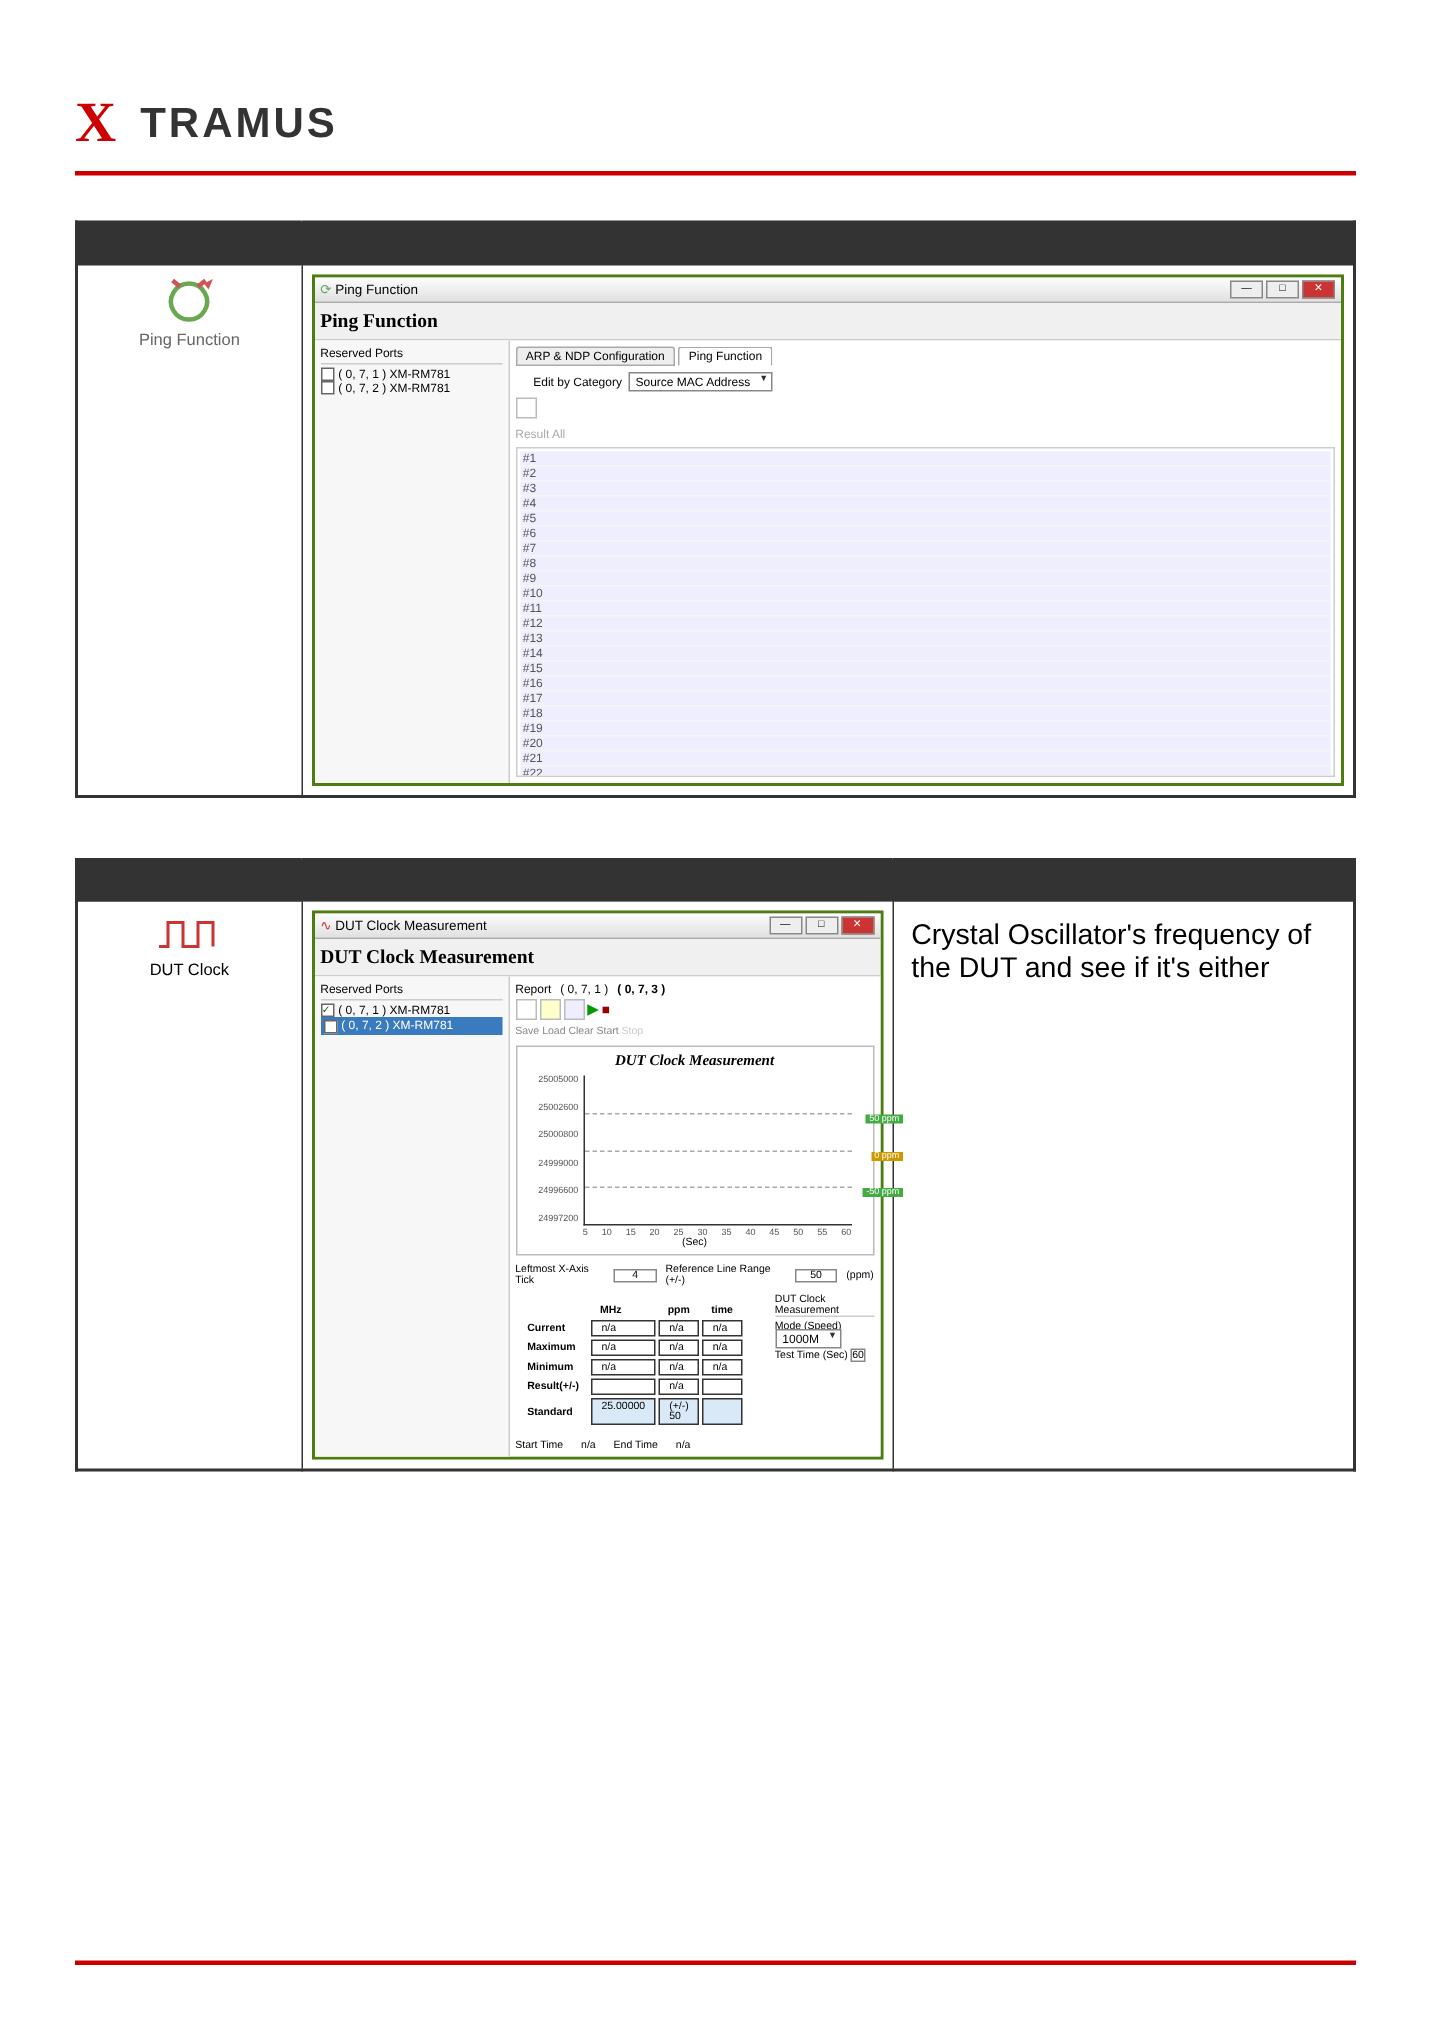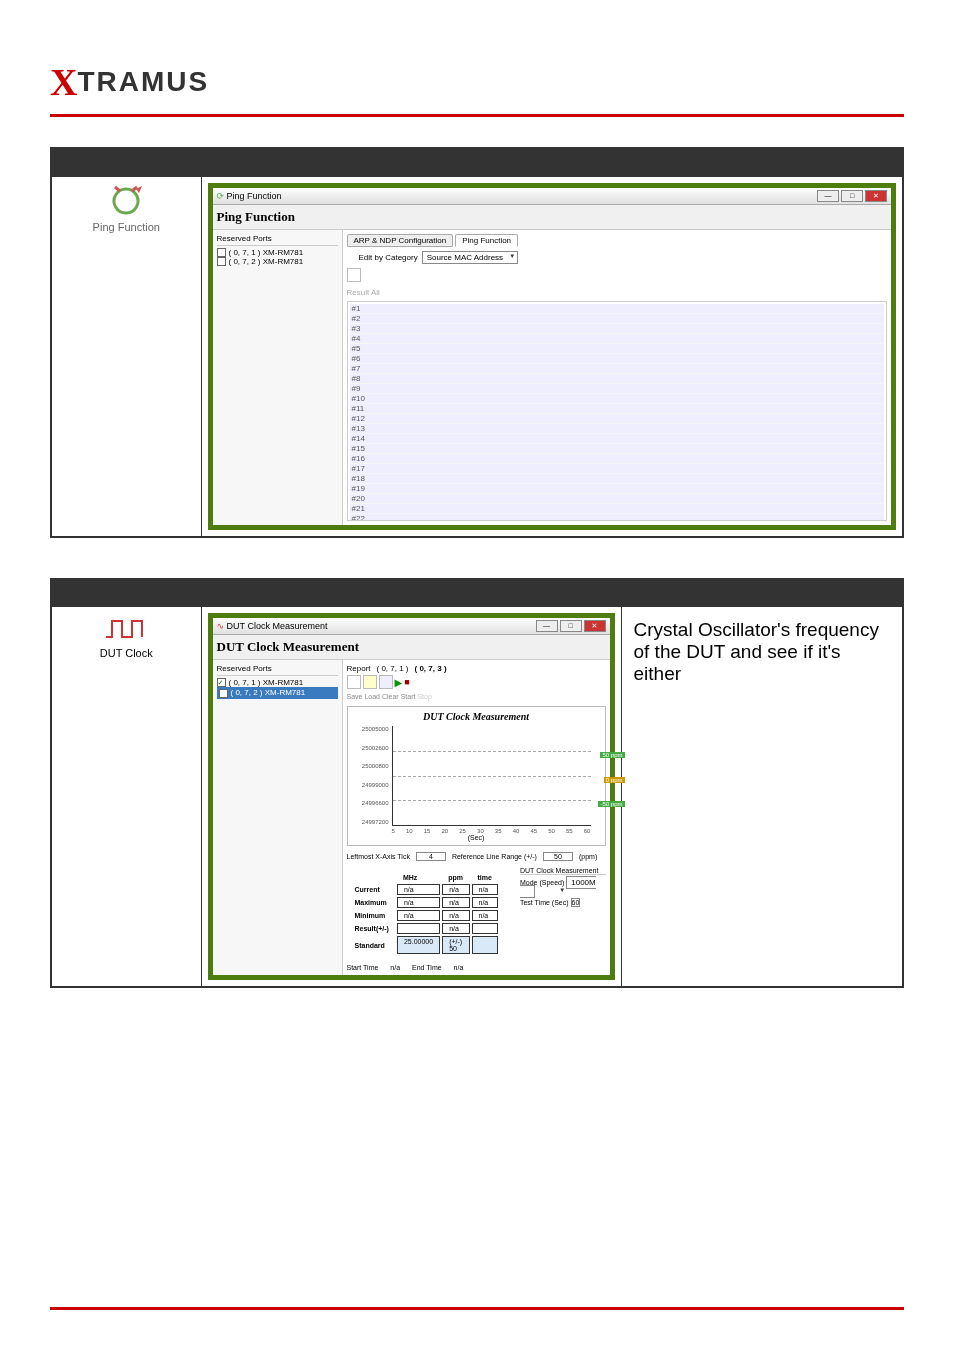--- a/index.html
+++ b/index.html
@@ -1,32 +1,32 @@
 <!DOCTYPE html>
 <html><head>
 <meta charset="utf-8">
 <style>
   * { box-sizing: border-box; margin: 0; padding: 0; }
   body { width: 954px; height: 1350px; background: #fff; font-family: Arial, sans-serif; position: relative; }
   .page { padding: 60px 50px 0 50px; }
   .logo { display: flex; align-items: center; margin-bottom: 10px; }
   .logo-x { color: #c00; font-size: 38px; font-weight: bold; font-family: "Times New Roman", serif; }
-  .logo-text { color: #333; font-size: 28px; font-weight: bold; letter-spacing: 2px; font-family: Arial, sans-serif; }
+  .logo-text { color: #333; font-size: 28px; font-weight: bold; letter-spacing: 2px; font-family: Arial, sans-serif; margin-left: 16px; }
   .red-rule { height: 3px; background: #c00; margin-bottom: 30px; }
   .section-table { width: 100%; border-collapse: collapse; border: 2px solid #333; margin-bottom: 40px; }
   .section-table td { border: 1px solid #333; vertical-align: top; }
   .header-row td { background: #333; height: 28px; }
   .icon-cell { width: 150px; text-align: center; padding: 8px; vertical-align: middle; }
   .screenshot-cell { padding: 6px; background: #fff; }
-  .desc-cell { width: 282px; padding: 12px; font-size: 19px; vertical-align: middle; }
+  .desc-cell { width: 308px; padding: 12px; font-size: 19px; vertical-align: middle; }
   .icon-img { display: inline-block; font-size: 11px; line-height: 1.2; }
   .icon-ping { color: #666; }
   .icon-ping svg { display: block; margin: 0 auto 4px; }
   .icon-dut svg { display: block; margin: 0 auto 4px; }
-  .window { border: 5px solid #4d7c0f; background: #e5e5e5; font-size: 9px; position: relative; width: 100%; }
+  .window { border: 2px solid #4d7c0f; background: #e5e5e5; font-size: 9px; position: relative; width: 100%; }
   .titlebar { display: flex; justify-content: space-between; align-items: center; background: linear-gradient(#fdfdfd,#e0e0e0); border-bottom: 1px solid #aaa; padding: 2px 4px; font-size: 9px; }
   .titlebar-buttons { display: flex; gap: 2px; }
   .tb-btn { width: 22px; height: 12px; border: 1px solid #888; background: #eee; font-size: 7px; text-align: center; line-height: 10px; }
   .tb-close { background: #c33; color: #fff; }
   .win-body { display: flex; background: #fff; min-height: 280px; }
   .win-body2 { display: flex; background: #fff; min-height: 300px; }
   .left-panel { width: 130px; border-right: 1px solid #ccc; background: #f7f7f7; padding: 4px; font-size: 8px; }
   .panel-title { font-weight: bold; font-size: 13px; padding: 4px; background: #f0f0f0; border-bottom: 1px solid #ccc; font-family: "Times New Roman", serif; }
   .main-panel { flex: 1; padding: 4px; font-size: 8px; }
   .tabrow { display: flex; gap: 2px; margin-bottom: 4px; align-items: center; }

